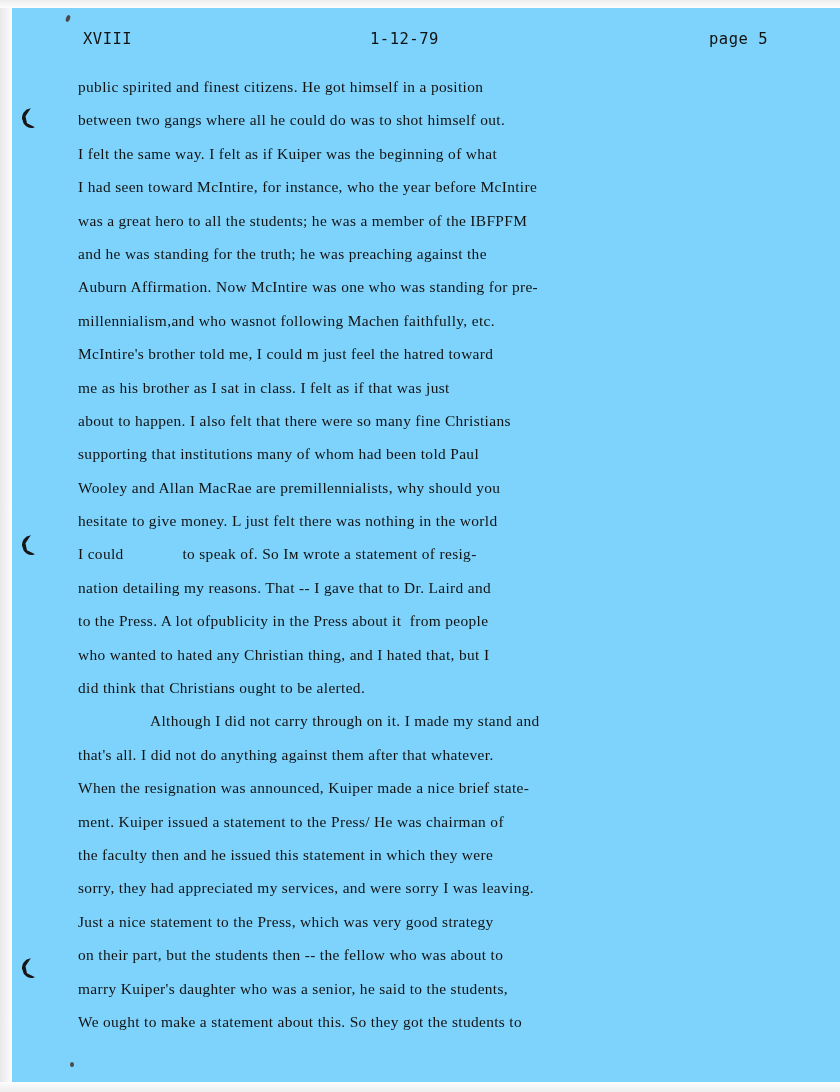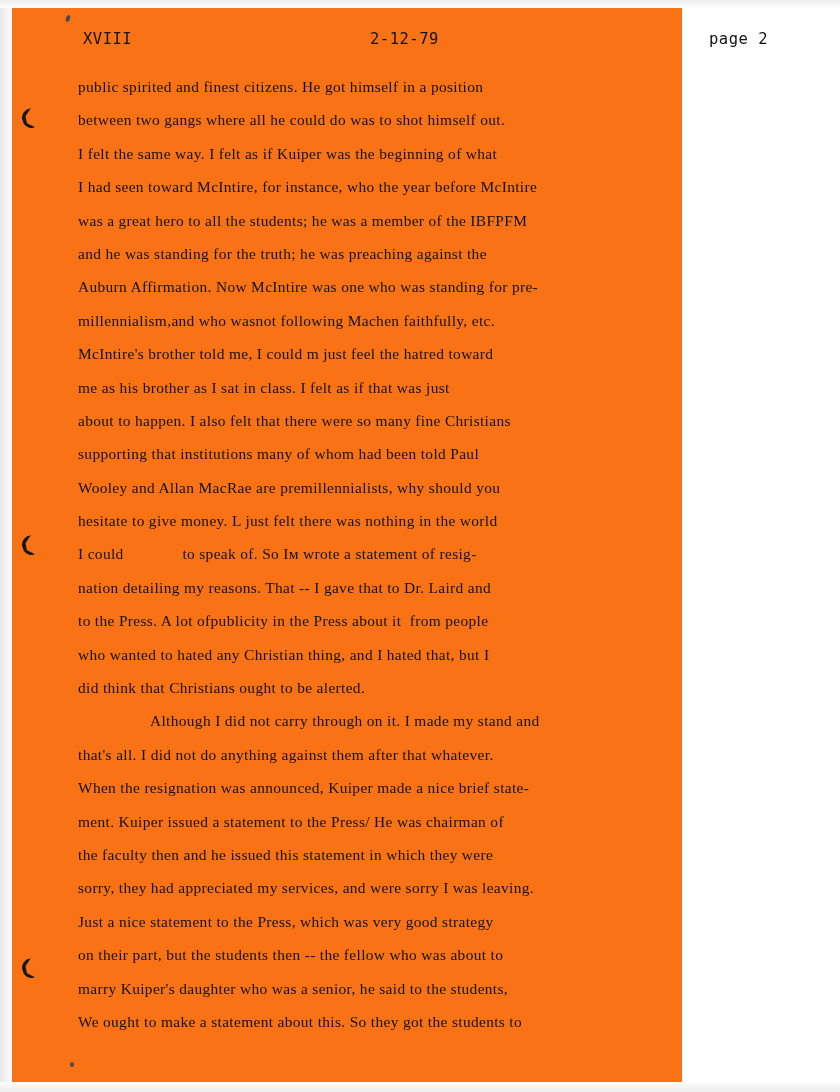--- a/index.html
+++ b/index.html
@@ -11,23 +11,23 @@
     width: 840px;
     height: 1092px;
     position: relative;
     font-family: "DejaVu Sans Mono", monospace;
     color: #121212;
     overflow: hidden;
   }
   .page {
     position: absolute;
     top: 0; left: 0;
-    width: 682px;
+    width: 840px;
     height: 1092px;
-    background: #f97316;
+    background: #7dd3fc;
   }
   
   .edge-left {
     position: absolute;
     top: 0; left: 0;
     width: 12px; height: 1092px;
     background: linear-gradient(to right, #e8e8e8, #fdfdfd);
   }
   .edge-top {
     position: absolute;
@@ -125,18 +125,18 @@
 
   <div class="speck s1"></div>
   <div class="speck s2"></div>
 
   <div class="hole h1"></div>
   <div class="hole h2"></div>
   <div class="hole h3"></div>
 
   <div class="header">
     <span class="hdr-left">XVIII</span>
-    <span class="hdr-center">2-12-79</span>
-    <span class="hdr-right">page 2</span>
+    <span class="hdr-center">1-12-79</span>
+    <span class="hdr-right">page 5</span>
   </div>
 
   <div class="body-text" id="body-text"><div class="line">public spirited and finest citizens. He got himself in a position</div><div class="line">between two gangs where all he could do was to shot himself out.</div><div class="line">I felt the same way. I felt as if Kuiper was the beginning of what</div><div class="line">I had seen toward McIntire, for instance, who the year before McIntire</div><div class="line">was a great hero to all the students; he was a member of the IBFPFM</div><div class="line">and he was standing for the truth; he was preaching against the</div><div class="line">Auburn Affirmation. Now McIntire was one who was standing for pre-</div><div class="line">millennialism,and who wasnot following Machen faithfully, etc.</div><div class="line">McIntire's brother told me, I could m just feel the hatred toward</div><div class="line">me as his brother as I sat in class. I felt as if that was just</div><div class="line">about to happen. I also felt that there were so many fine Christians</div><div class="line">supporting that institutions many of whom had been told Paul</div><div class="line">Woοley and Allan MacRae are premillennialists, why should you</div><div class="line">hesitate to give money. L just felt there was nothing in the world</div><div class="line">I could              to speak of. So Iм wrote a statement of resig-</div><div class="line">nation detailing my reasons. That -- I gave that to Dr. Laird and</div><div class="line">to the Press. A lot ofpublicity in the Press about it  from people</div><div class="line">who wanted to hated any Christian thing, and I hated that, but I</div><div class="line">did think that Christians ought to be alerted.</div><div class="line indent">Although I did not carry through on it. I made my stand and</div><div class="line">that's all. I did not do anything against them after that whatever.</div><div class="line">When the resignation was announced, Kuiper made a nice brief state-</div><div class="line">ment. Kuiper issued a statement to the Press/ He was chairman of</div><div class="line">the faculty then and he issued this statement in which they were</div><div class="line">sorry, they had appreciated my services, and were sorry I was leaving.</div><div class="line">Just a nice statement to the Press, which was very good strategy</div><div class="line">on their part, but the students then -- the fellow who was about to</div><div class="line">marry Kuiper's daughter who was a senior, he said to the students,</div><div class="line">We ought to make a statement about this. So they got the students to</div></div>
 </div>
 
 </body></html>

